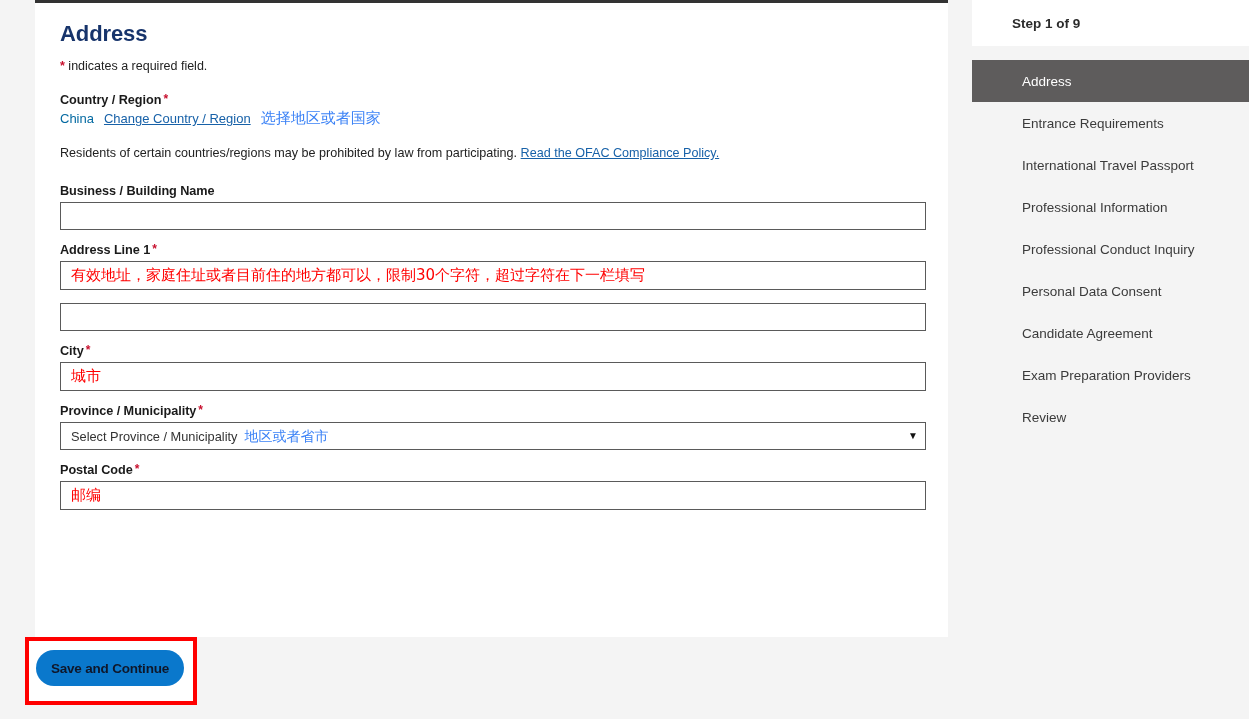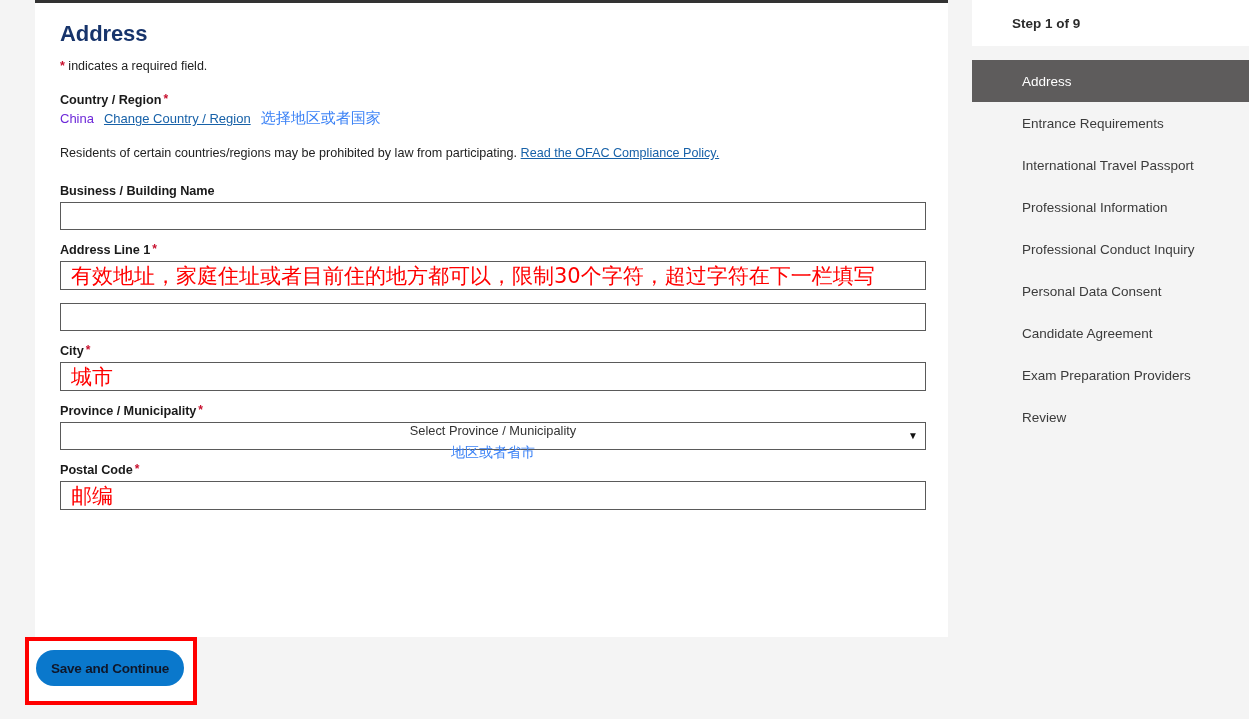--- a/index.html
+++ b/index.html
@@ -76,21 +76,21 @@
   }
 
   .country-row {
     display: flex;
     align-items: baseline;
     gap: 10px;
     margin-bottom: 20px;
   }
   .country-value {
     font-size: 13px;
-    color: #6d28d9;
+    color: #0369a1;
   }
   a.change-country {
     font-size: 13px;
     color: #1761a8;
     text-decoration: underline;
     cursor: pointer;
   }
 
   .annotation {
     color: #3b82f6;
@@ -119,21 +119,21 @@
   }
 
   .text-input {
     display: block;
     width: 866px;
     height: 28px;
     box-sizing: border-box;
     border: 1px solid #5a5a5a;
     background: #ffffff;
     font-family: "DejaVu Sans", "Liberation Sans", sans-serif;
-    font-size: 21px;
+    font-size: 15px;
     color: #ff0000;
     padding: 0 10px;
     outline: none;
     border-radius: 0;
   }
   .text-input.tall {
     height: 29px;
   }
   .text-input::placeholder { color: #ff0000; opacity: 1; }
 
@@ -146,21 +146,20 @@
   .select-box {
     width: 866px;
     height: 28px;
     box-sizing: border-box;
     border: 1px solid #5a5a5a;
     background: #ffffff;
     display: flex;
     align-items: center;
     padding: 0 10px;
     gap: 7px;
-    flex-direction: column;
   }
   .select-text {
     font-size: 12.8px;
     color: #333333;
   }
   .select-arrow {
     position: absolute;
     right: 8px;
     top: 50%;
     transform: translateY(-50%);

